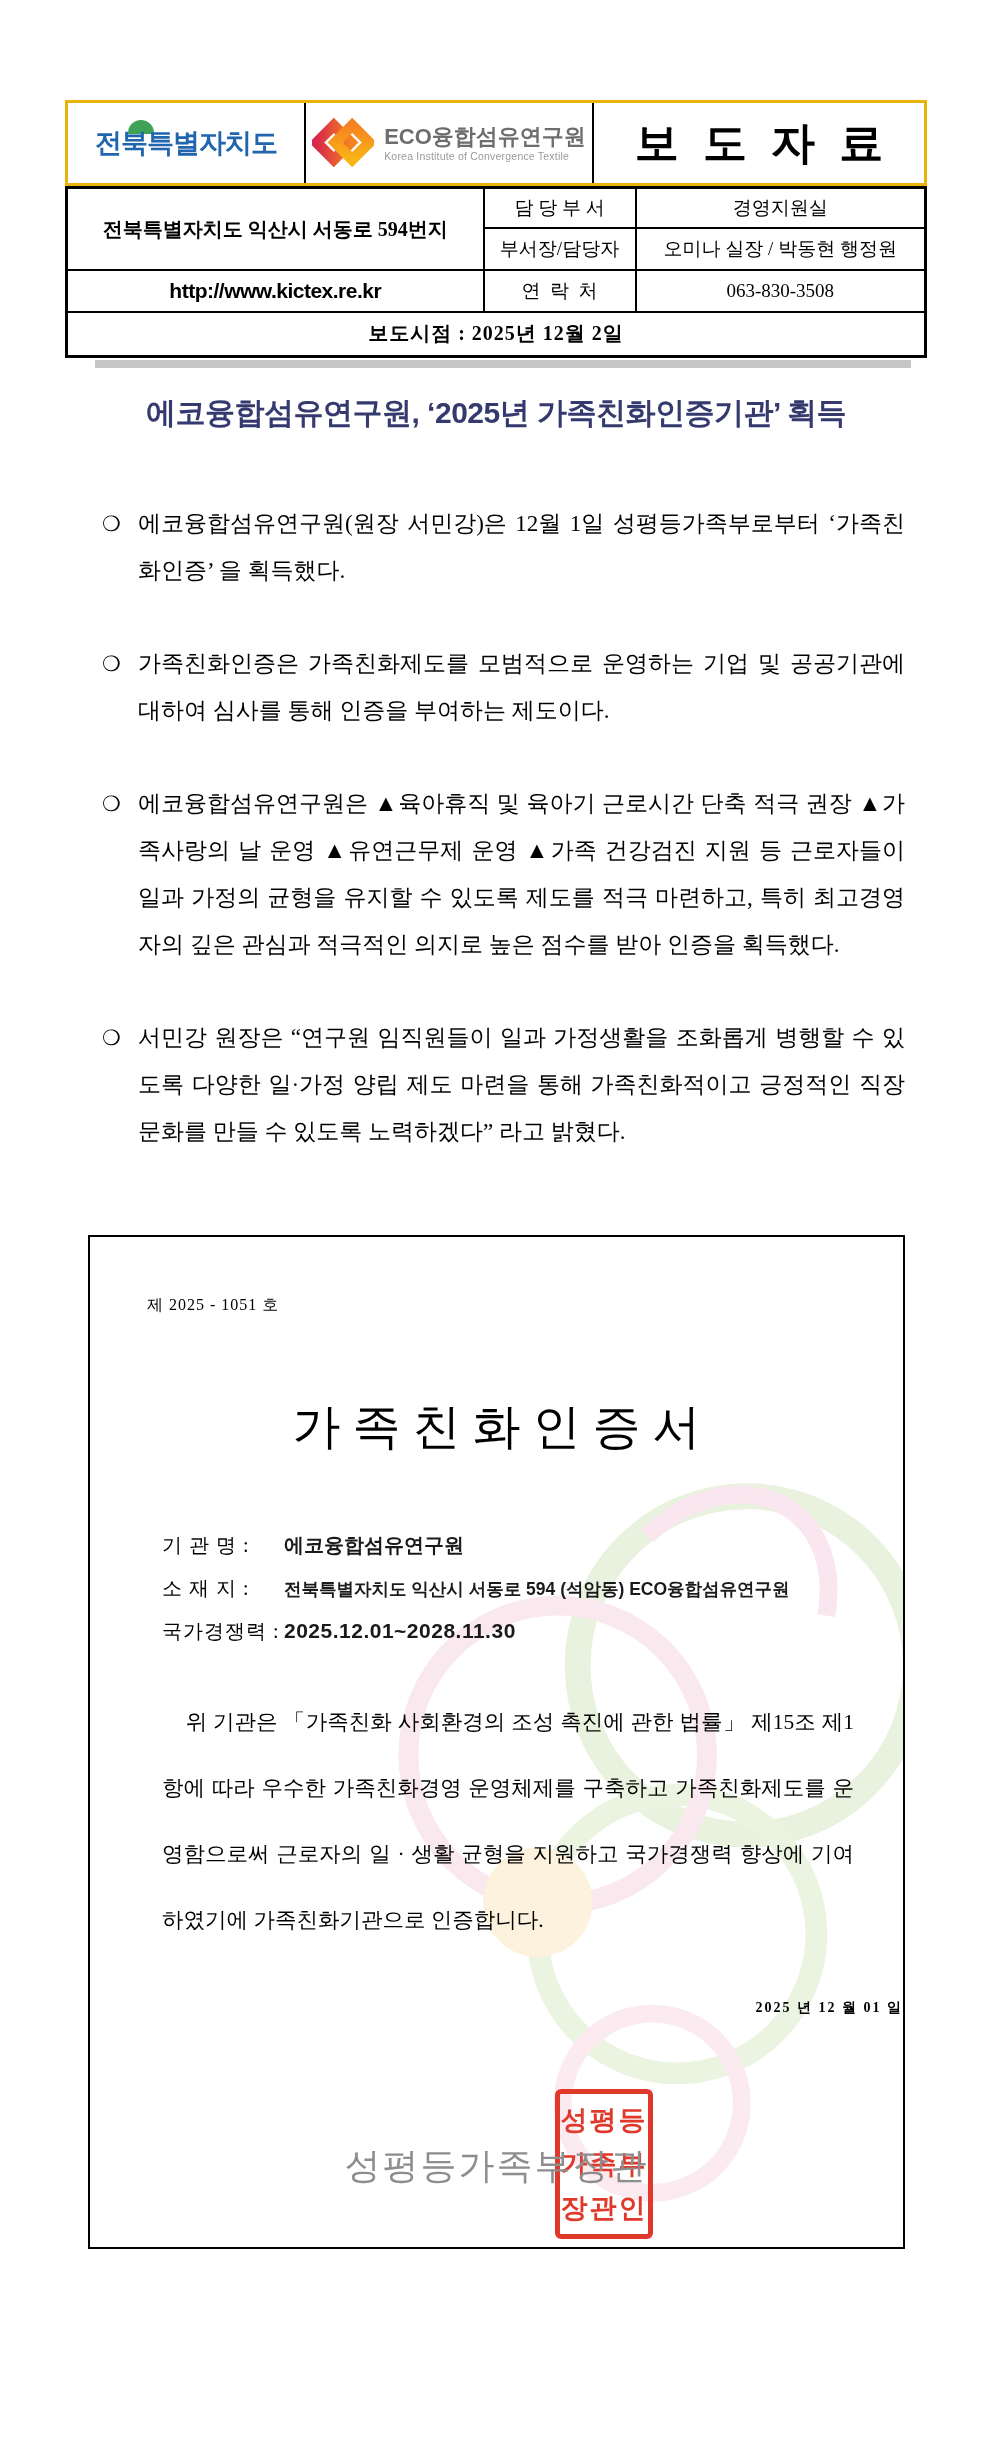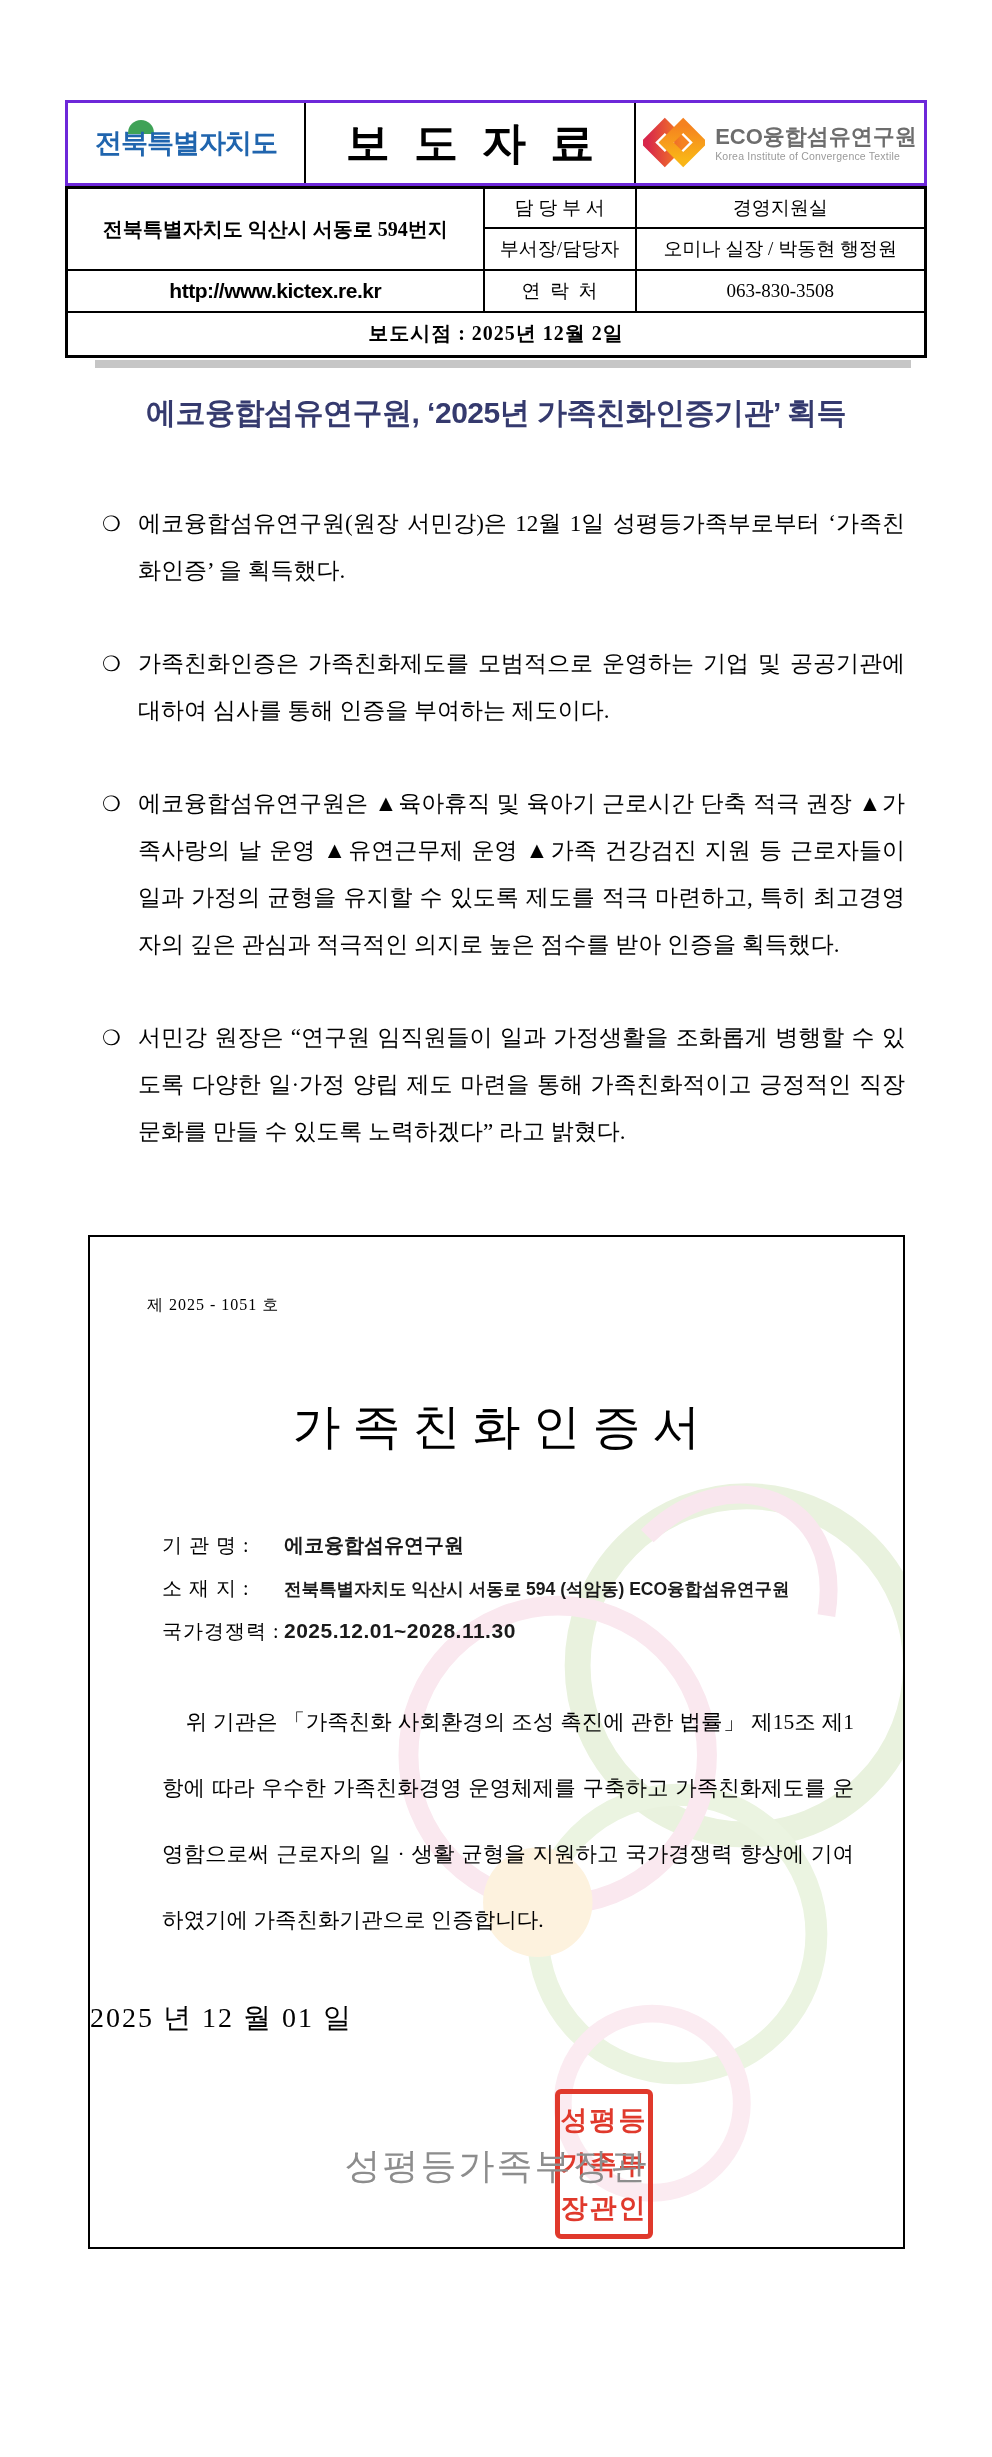--- a/index.html
+++ b/index.html
@@ -5,21 +5,21 @@
   * { margin:0; padding:0; box-sizing:border-box; }
   body { background:#ffffff; }
   .page {
     position:relative; width:992px; height:2457px; background:#fff;
     font-family:"Liberation Serif","DejaVu Serif",serif; color:#000;
     overflow:hidden;
   }
   .content { position:absolute; left:65px; top:100px; width:862px; }
 
   
-  .press-header { display:flex; border:3px solid #6d28d9; height:86px; }
+  .press-header { display:flex; border:3px solid #eab308; height:86px; }
   .ph-cell { border-right:2px solid #000; display:flex; align-items:center; justify-content:center; }
   .ph-cell:last-child { border-right:none; }
   .ph-province { width:238px; }
   .province-logo { position:relative; font-family:"Liberation Sans",sans-serif;
     font-weight:800; font-size:27px; color:#2065ae; letter-spacing:-1px; }
   .province-logo .txt { position:relative; z-index:1; }
   .province-arch { position:absolute; left:33px; top:-5px; width:26px; height:14px;
     background:#3fa257; border-radius:13px 13px 0 0; z-index:0; }
   .ph-title { width:330px; font-family:"Liberation Sans",sans-serif;
     font-weight:900; font-size:44px; letter-spacing:6px; padding-left:6px; white-space:pre; }
@@ -60,22 +60,22 @@
     letter-spacing:12px; padding-left:12px; font-weight:500; }
   .cert-fields { left:72px; top:295px; width:700px; }
   .cert-field { display:flex; align-items:baseline; margin-bottom:16px; }
   .cf-label { white-space:pre; font-size:20px; width:122px; flex:0 0 auto; letter-spacing:1px; }
   .cf-value { font-family:"Liberation Sans",sans-serif; font-weight:700; color:#1a1a1a; }
   .cert-field:nth-child(1) .cf-value { font-size:20px; }
   .cert-field:nth-child(2) .cf-value { font-size:17.5px; }
   .cert-field:nth-child(3) .cf-value { font-size:21px; letter-spacing:0.5px; }
   .cert-body { left:72px; top:452px; width:692px; font-size:21.5px; line-height:66px;
     text-align:justify; text-indent:1.1em; }
-  .cert-date { top:762px; left:0; width:100%; text-align:left; font-size:28px;
-    font-weight:400; letter-spacing:2px; }
+  .cert-date { top:762px; left:0; width:100%; text-align:right; font-size:14px;
+    font-weight:700; letter-spacing:2px; }
   .cert-issuer { top:905px; left:0; width:100%; text-align:center;
     font-family:"Liberation Sans",sans-serif; font-weight:500; font-size:36px;
     color:#8d8d8d; letter-spacing:2px; }
   .cert-seal { left:465px; top:852px; width:98px; height:150px;
     border:5px solid #e0392c; border-radius:6px; display:flex; flex-direction:column;
     justify-content:center; align-items:center; color:#e0392c;
     font-family:"Liberation Sans",sans-serif; font-weight:800; font-size:27px;
     line-height:44px; letter-spacing:2px; background:transparent; }
 </style>
 </head>
@@ -84,41 +84,41 @@
 <div class="page">
   <div class="content">
 
     <div class="press-header">
       <div class="ph-cell ph-province">
         <span class="province-logo">
           <span class="province-arch"></span>
           <span class="txt">전북특별자치도</span>
         </span>
       </div>
-      <div class="ph-cell ph-title">보 도 자 료</div>
       <div class="ph-cell ph-org">
         <svg class="eco-mark" viewBox="0 0 64 64">
           <defs>
             <linearGradient id="g1" x1="0" y1="1" x2="1" y2="0">
               <stop offset="0" stop-color="#d8274b"></stop>
                 <stop offset="1" stop-color="#f58220"></stop>
             </linearGradient>
             <linearGradient id="g2" x1="0" y1="0" x2="1" y2="1">
               <stop offset="0" stop-color="#f58220"></stop>
                 <stop offset="1" stop-color="#f9b517"></stop>
             </linearGradient>
           </defs>
           <rect x="10" y="19" width="25" height="25" transform="rotate(45 22.5 31.5)" fill="none" stroke="url(#g1)" stroke-width="11"></rect>
           <rect x="29" y="19" width="25" height="25" transform="rotate(45 41.5 31.5)" fill="none" stroke="url(#g2)" stroke-width="11"></rect>
         </svg>
         <span class="eco-text">
           <span class="eco-name">ECO융합섬유연구원</span>
           <span class="eco-sub">Korea Institute of Convergence Textile</span>
         </span>
       </div>
+      <div class="ph-cell ph-title">보 도 자 료</div>
     </div>
 
     <table class="info">
       <tbody>
           <tr class="r1">
         <td class="addr" rowspan="2" style="width:417px;">전북특별자치도 익산시 서동로 594번지</td>
         <td class="lbl" style="width:152px;">담 당 부 서</td>
         <td class="val">경영지원실</td>
       </tr>
       <tr class="r2">

